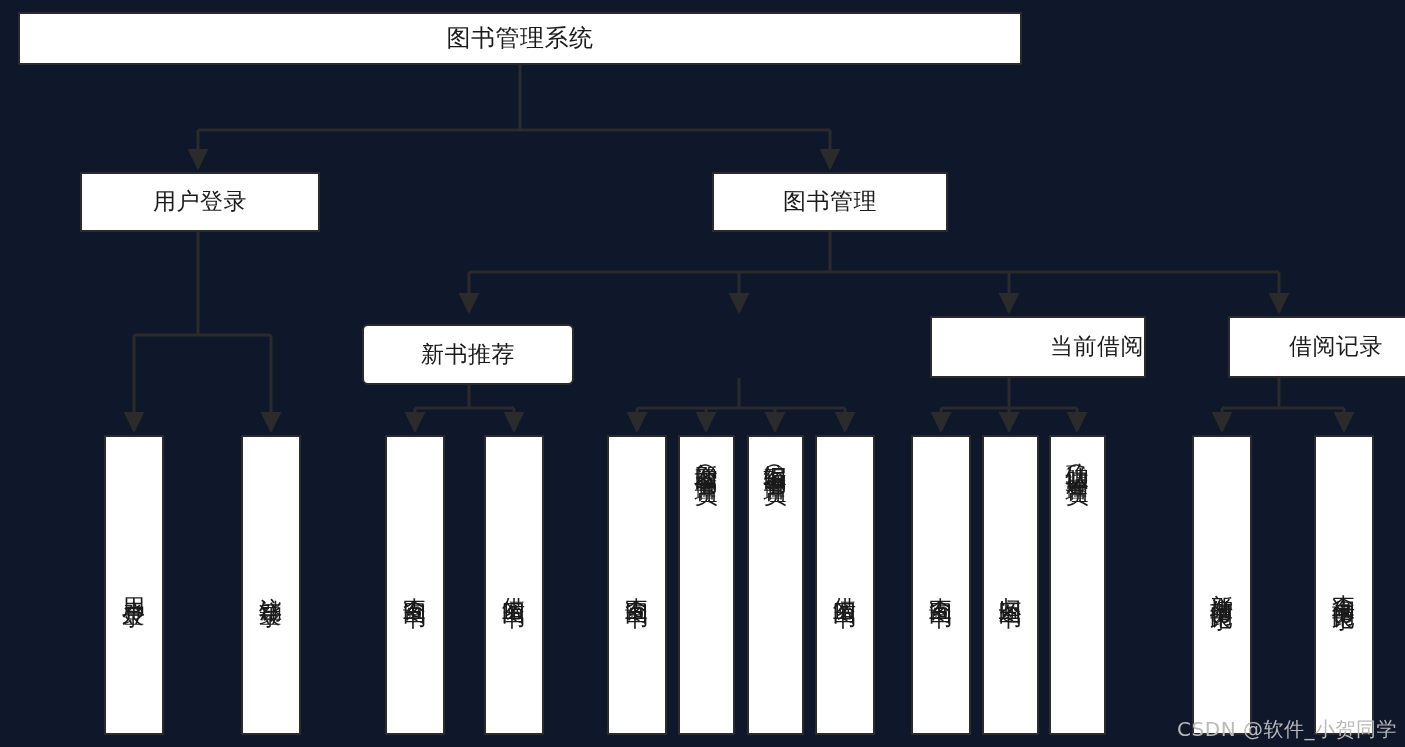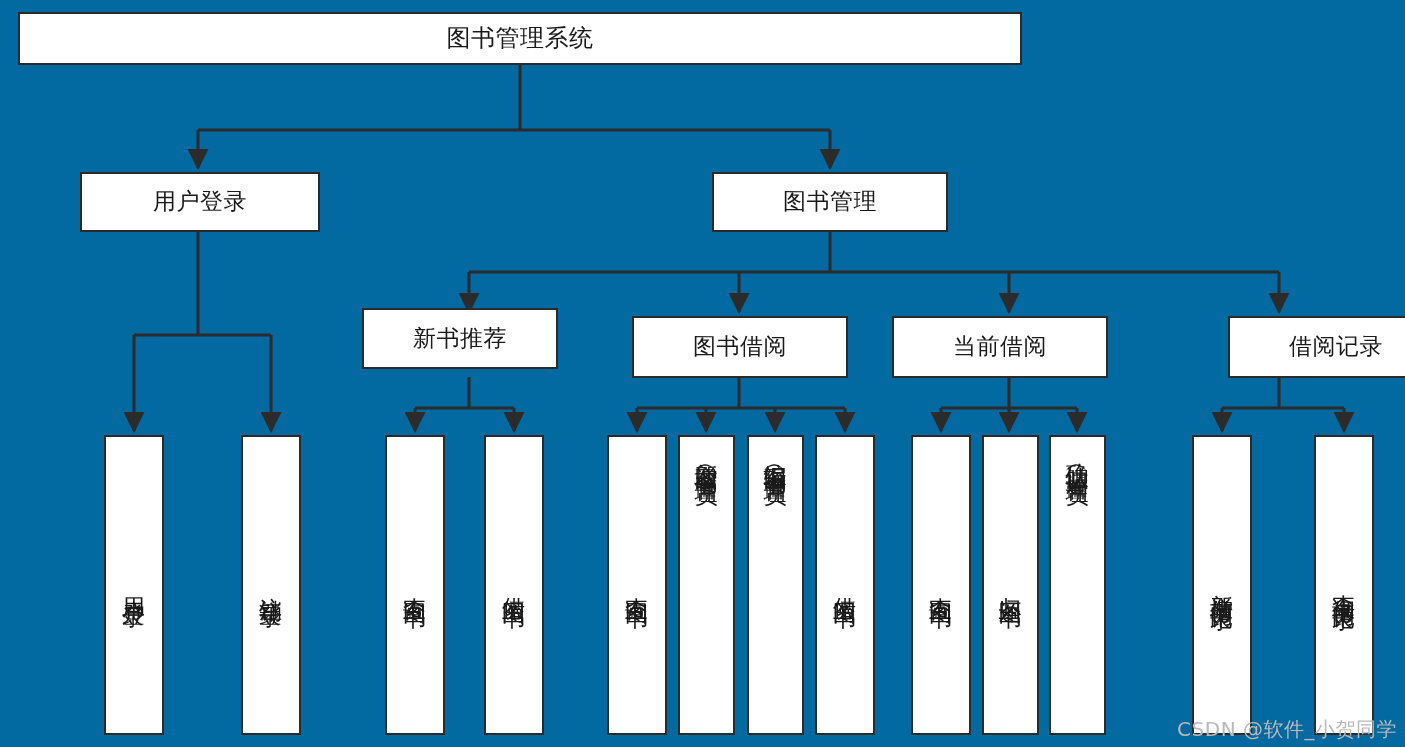--- a/index.html
+++ b/index.html
@@ -8,21 +8,21 @@
     padding: 0;
     background: #ffffff;
   }
   body {
     font-family: "DejaVu Sans", "Liberation Sans", sans-serif;
   }
   #canvas {
     position: relative;
     width: 1405px;
     height: 747px;
-    background: #0369a1;
+    background: #0f172a;
     overflow: hidden;
   }
   #edges {
     position: absolute;
     left: 0;
     top: 0;
     width: 1405px;
     height: 747px;
     pointer-events: none;
   }
@@ -142,27 +142,24 @@
     <span class="label">图书管理系统</span>
   </div>
 
   <div class="node horiz" style="left:80px; top:172px; width:240px; height:60px;">
     <span class="label">用户登录</span>
   </div>
   <div class="node horiz" style="left:712px; top:172px; width:236px; height:60px;justify-content:center;">
     <span class="label">图书管理</span>
   </div>
 
-  <div class="node horiz" style="left:362px; top:308px; width:196px; height:61px;">
+  <div class="node horiz" style="left:362px; top:324px; width:212px; height:61px;border-radius:6px;">
     <span class="label">新书推荐</span>
   </div>
-  <div class="node horiz" style="left:632px; top:316px; width:216px; height:62px;">
-    <span class="label">图书借阅</span>
-  </div>
-  <div class="node horiz" style="left:892px; top:316px; width:216px; height:62px;">
+  <div class="node horiz" style="left:930px; top:316px; width:216px; height:62px;justify-content:flex-end;">
     <span class="label">当前借阅</span>
   </div>
   <div class="node horiz" style="left:1228px; top:316px; width:216px; height:62px;justify-content:center;">
     <span class="label">借阅记录</span>
   </div>
 
   <div class="node vert centered" style="left:104px; top:435px; width:60px; height:300px;">
     <span class="label">用户登录</span>
   </div>
   <div class="node vert centered" style="left:241px; top:435px; width:60px; height:300px;">

